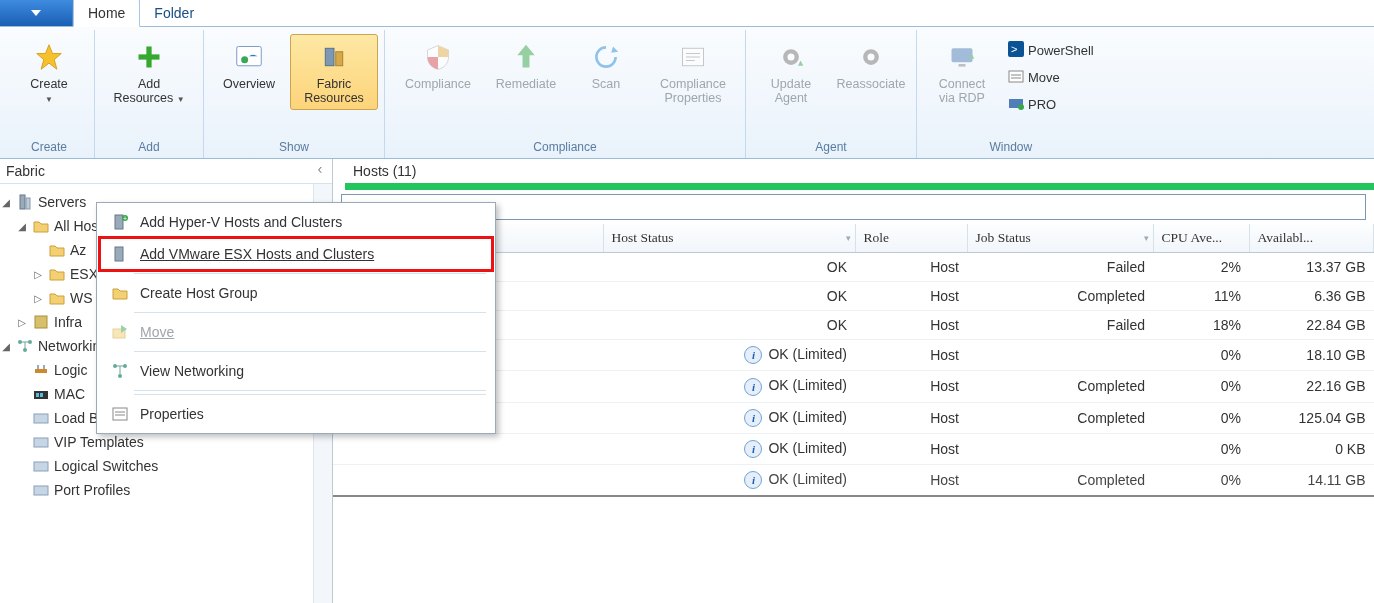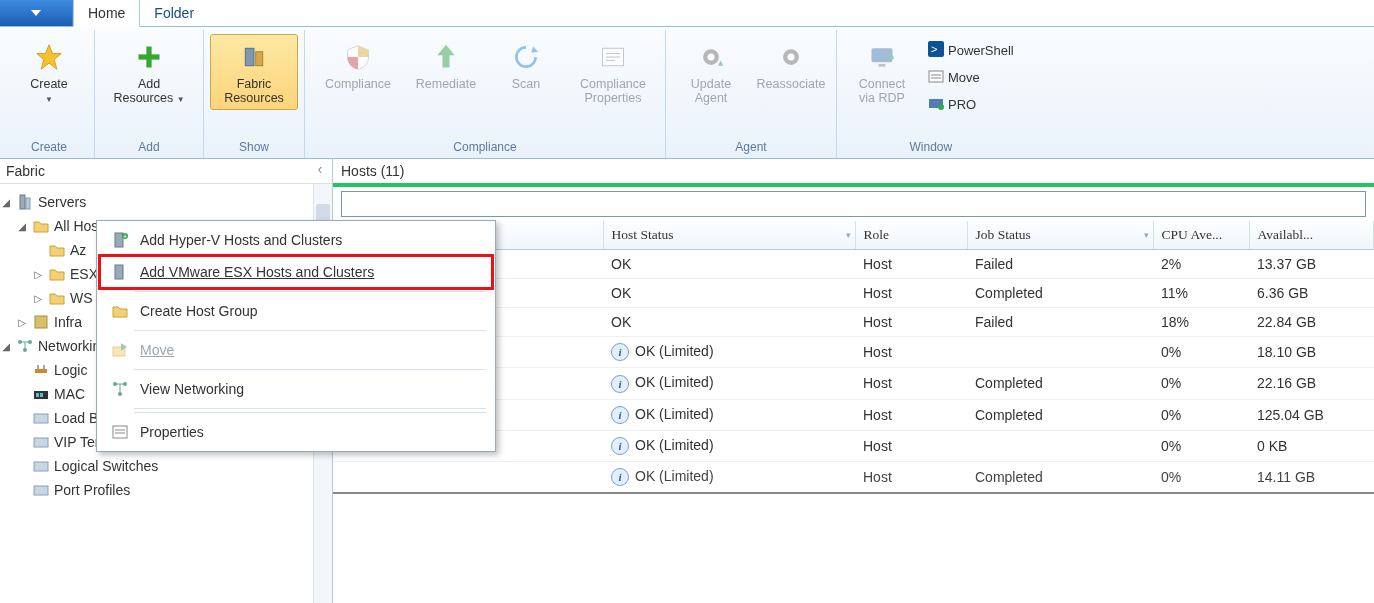--- a/index.html
+++ b/index.html
@@ -181,23 +181,23 @@
 .grid-area {
   flex: 1;
   display: flex;
   flex-direction: column;
   min-width: 0;
 }
 .grid-title {
   padding: 2px 8px;
   font-size: 14px;
   color: #333;
-  border-bottom: 4px solid #22c55e;
+  border-bottom: 7px solid #22c55e;
   height: 20px;
-  display:flex;align-items:center;
+  display:flex;align-items:center;margin-left:12px;
 }
 .search-row {
   padding: 4px 8px;
 }
 .search-row input {
   width: 100%;
   height: 26px;
   border: 1px solid #7a97b3;
   font-size: 13px;
   padding: 2px 6px;
@@ -231,20 +231,21 @@
   font-size: 9px;
   color: #9aaab8;
 }
 .grid td {
   padding: 6px 8px;
   border-bottom: 1px solid #ecf1f5;
   font-size: 14px;
   white-space: nowrap;
   overflow: hidden;
   text-overflow: ellipsis;
+  text-align: right;
 }
 .info-icon {
   display:inline-flex; width:16px;height:16px; border-radius:50%;
   background:#e6eff9; border:1px solid #6fa3d8;
   color:#1a5fb4; font-size:11px; align-items:center;justify-content:center;
   font-style:italic; font-family:serif; font-weight:bold;
   margin-right:6px; vertical-align:middle;
 }
 .grid tr.last td { color: #444; border-bottom: 2px solid #888; }
 
@@ -319,20 +320,30 @@
         </div>
         <div class="rlabel"><span>Add
 Resources</span> <span class="drop">▼</span></div>
       </div>
     </div>
     <div class="ribbon-group-label">Add</div>
   </div>
 
   <div class="ribbon-group">
     <div class="ribbon-group-buttons">
+      <div class="rbtn">
+        <div class="ricon">
+          <svg class="sq" viewBox="0 0 32 32">
+              <rect x="2" y="4" width="28" height="22" rx="2" fill="#fff" stroke="#6a8fbd"></rect>
+              <path d="M16 15 A10 10 0 0 1 26 15 L16 15 Z" fill="#2a7dcf"></path>
+              <circle cx="11" cy="19" r="4" fill="#39a856"></circle>
+            </svg>
+        </div>
+        <div class="rlabel">Overview</div>
+      </div>
       <div class="rbtn active" style="width:82px">
         <div class="ricon">
           <svg class="sq" viewBox="0 0 32 32">
               <rect x="6" y="6" width="10" height="20" fill="#7e98b4" stroke="#4c6a8a"></rect>
               <rect x="18" y="10" width="8" height="16" fill="#d7a84a" stroke="#a17c2e"></rect>
             </svg>
         </div>
         <div class="rlabel">Fabric
 Resources</div>
       </div>
@@ -686,21 +697,21 @@
               <td>Completed</td>
               <td>0%</td>
               <td>14.11 GB</td>
             </tr>
           </tbody>
       </table>
     </div>
   </div>
 </div>
 
-<div class="context-menu" id="ctx" style="top: 220px;">
+<div class="context-menu" id="ctx" style="top: 202px;">
     <div class="cm-item">
       <span class="cm-icon">
         <svg width="18" height="18" viewBox="0 0 18 18">
           <rect x="4" y="2" width="8" height="14" fill="#9ab" stroke="#678"></rect>
           <circle cx="14" cy="5" r="3" fill="#3aa64c"></circle>
           <text x="12" y="8" font-size="7" fill="#fff">+</text>
         </svg>
       </span>
       <span>Add Hyper-V Hosts and Clusters</span>
     </div>

